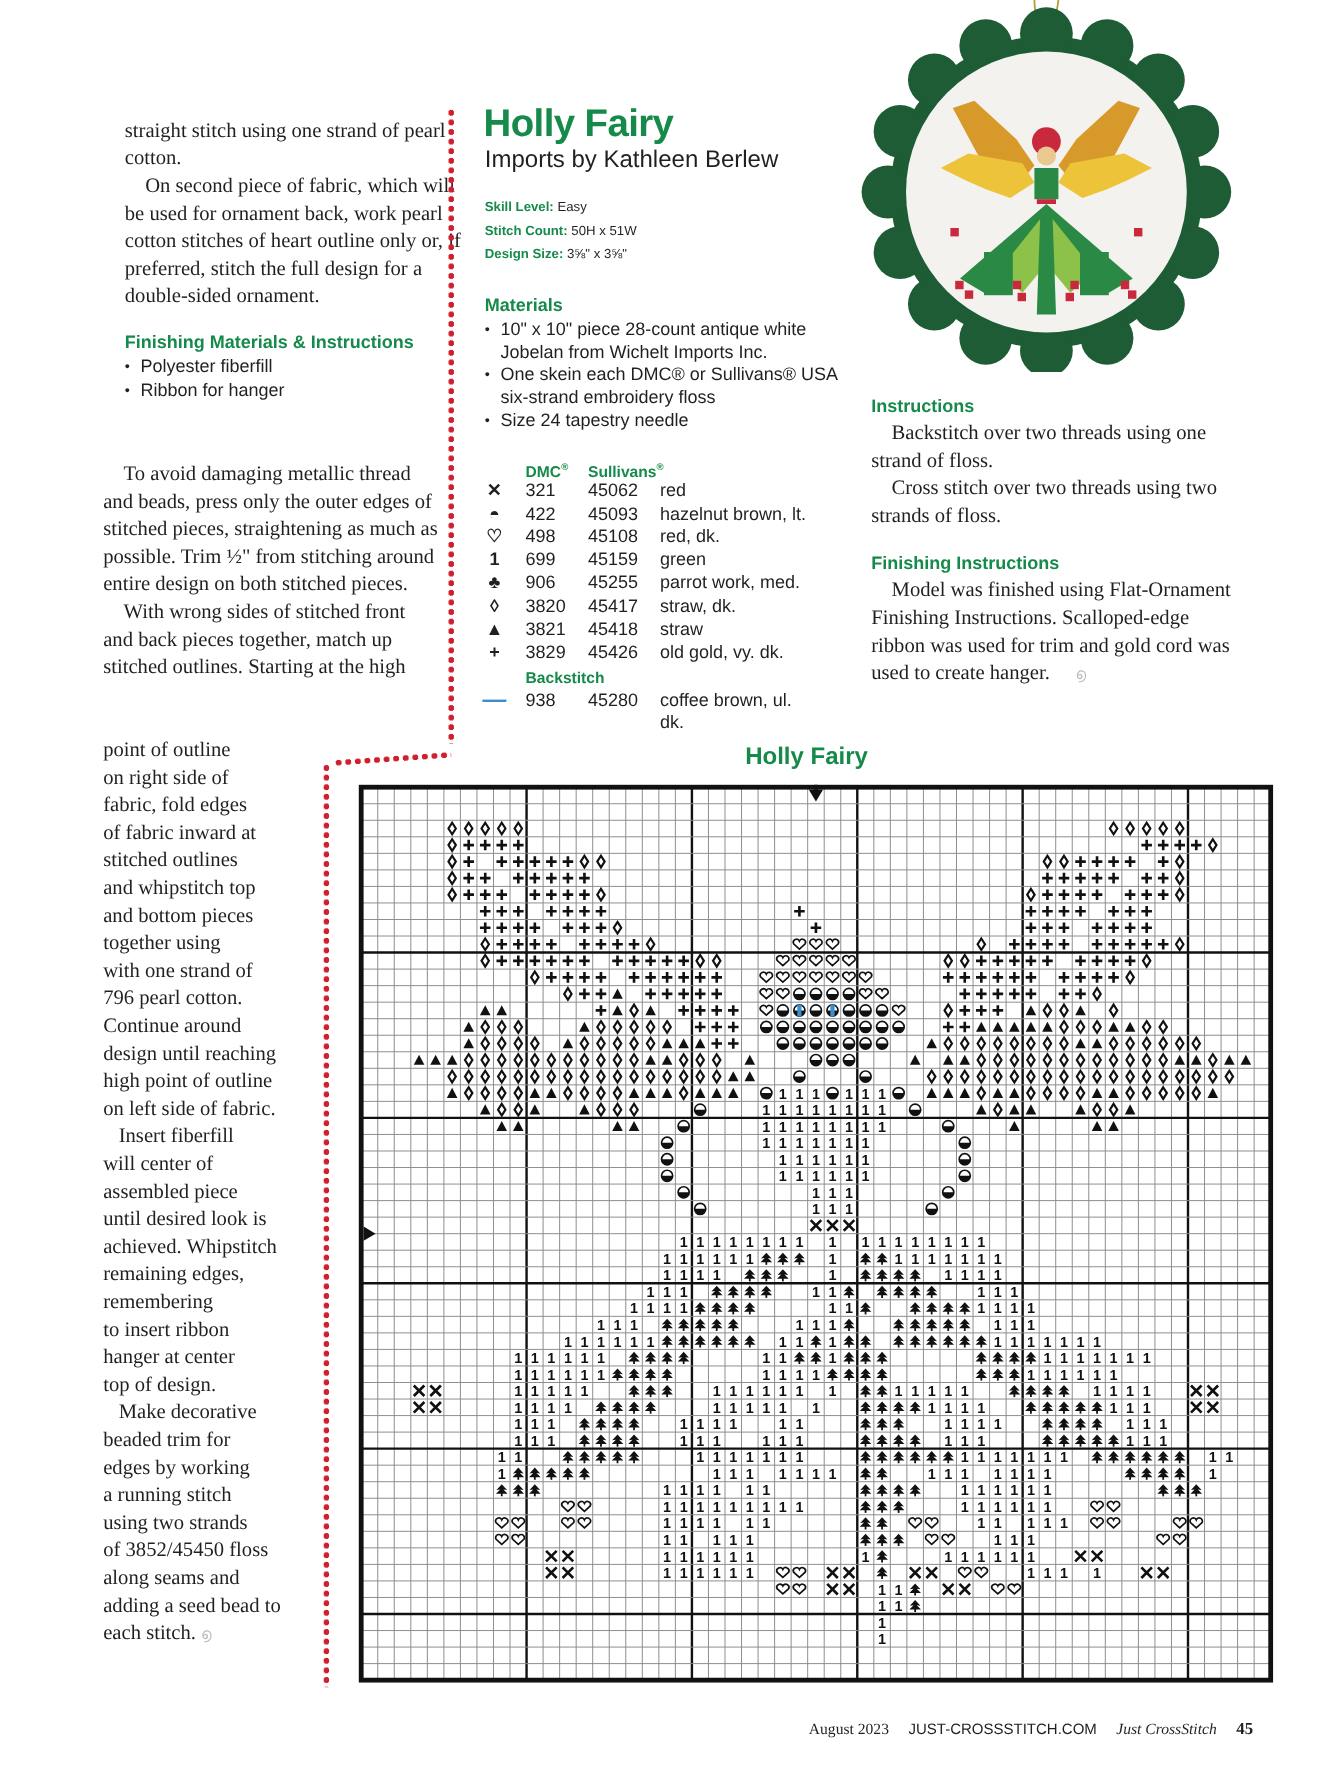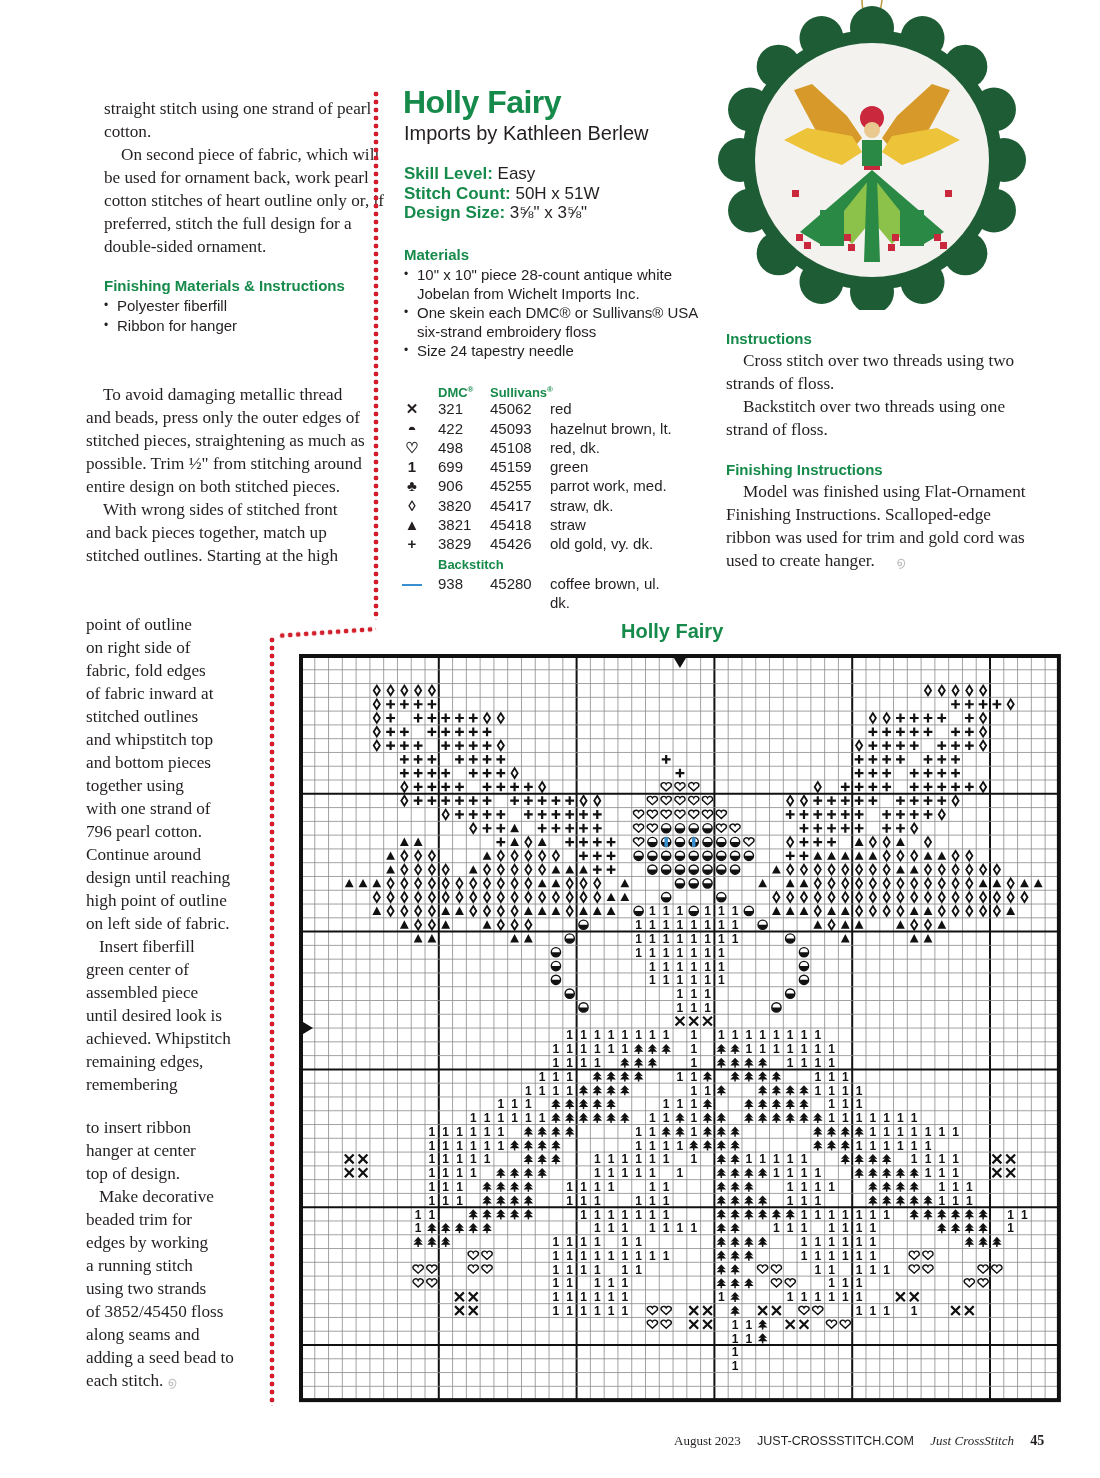--- a/index.html
+++ b/index.html
@@ -20,21 +20,21 @@
   #left-lower { position: absolute; left: 86px; top: 383px; width: 280px; }
   #left-narrow { position: absolute; left: 86px; top: 613px; width: 180px; }
 
   
   .dots-v { position: absolute; width: 6px; background-image: radial-gradient(circle, #d21f2c 2.4px, transparent 2.6px); background-size: 6px 8px; background-repeat: repeat-y; }
   .dots-h { position: absolute; height: 6px; background-image: radial-gradient(circle, #d21f2c 2.4px, transparent 2.6px); background-size: 8px 6px; background-repeat: repeat-x; }
 
   
   #title { position: absolute; left: 403px; top: 84px; font-family: "Liberation Sans", sans-serif; font-weight: bold; font-size: 32px; color: #168a4a; letter-spacing: -0.5px; }
   #designer { position: absolute; left: 404px; top: 122px; font-family: "Liberation Sans", sans-serif; font-size: 20px; color: #231f20; }
-  #specs { position: absolute; left: 404px; top: 164px; font-family: "Liberation Sans", sans-serif; font-size: 17px; line-height: 19.5px; }
+  #specs { position: absolute; left: 404px; top: 164px; font-family: "Liberation Sans", sans-serif; font-size: 11px; line-height: 19.5px; }
   #specs b { color: #168a4a; }
   #materials { position: absolute; left: 404px; top: 245px; width: 300px; }
   #materials .bullets li { line-height: 19px; }
 
   #key { position: absolute; left: 404px; top: 380px; font-family: "Liberation Sans", sans-serif; font-size: 15px; }
   .key-row { position: relative; height: 19.3px; line-height: 19.3px; }
   .key-row .sym { position: absolute; left: 0; width: 16px; text-align: center; font-weight: bold; }
   .key-row .dmc { position: absolute; left: 34px; }
   .key-row .sul { position: absolute; left: 86px; }
   .key-row .nm { position: absolute; left: 146px; white-space: nowrap; }
@@ -90,27 +90,27 @@
     <div style="white-space: pre; height: 23px;">and whipstitch top</div>
     <div style="white-space: pre; height: 23px;">and bottom pieces</div>
     <div style="white-space: pre; height: 23px;">together using</div>
     <div style="white-space: pre; height: 23px;">with one strand of</div>
     <div style="white-space: pre; height: 23px;">796 pearl cotton.</div>
     <div style="white-space: pre; height: 23px;">Continue around</div>
     <div style="white-space: pre; height: 23px;">design until reaching</div>
     <div style="white-space: pre; height: 23px;">high point of outline</div>
     <div style="white-space: pre; height: 23px;">on left side of fabric.</div>
     <div style="white-space: pre; height: 23px;">   Insert fiberfill</div>
-    <div style="white-space: pre; height: 23px;">green center of</div>
+    <div style="white-space: pre; height: 23px;">will center of</div>
     <div style="white-space: pre; height: 23px;">assembled piece</div>
     <div style="white-space: pre; height: 23px;">until desired look is</div>
     <div style="white-space: pre; height: 23px;">achieved. Whipstitch</div>
     <div style="white-space: pre; height: 23px;">remaining edges,</div>
     <div style="white-space: pre; height: 23px;">remembering</div>
-    <div style="white-space: pre; height: 23px; margin-top: 20px;">to insert ribbon</div>
+    <div style="white-space: pre; height: 23px;">to insert ribbon</div>
     <div style="white-space: pre; height: 23px;">hanger at center</div>
     <div style="white-space: pre; height: 23px;">top of design.</div>
     <div style="white-space: pre; height: 23px;">   Make decorative</div>
     <div style="white-space: pre; height: 23px;">beaded trim for</div>
     <div style="white-space: pre; height: 23px;">edges by working</div>
     <div style="white-space: pre; height: 23px;">a running stitch</div>
     <div style="white-space: pre; height: 23px;">using two strands</div>
     <div style="white-space: pre; height: 23px;">of 3852/45450 floss</div>
     <div style="white-space: pre; height: 23px;">along seams and</div>
     <div style="white-space: pre; height: 23px;">adding a seed bead to</div>
@@ -261,22 +261,22 @@
       <rect x="132" y="234" width="7" height="7"></rect>
         <rect x="136" y="244" width="7" height="7"></rect>
       <rect x="180" y="234" width="7" height="7"></rect>
         <rect x="176" y="244" width="7" height="7"></rect>
     </g>
   </svg>
 </div>
 
 <div id="instr">
   <div class="sub-head">Instructions</div>
+  <p class="serif indent">Backstitch over two threads using one strand of floss.</p>
   <p class="serif indent">Cross stitch over two threads using two strands of floss.</p>
-  <p class="serif indent">Backstitch over two threads using one strand of floss.</p>
   <div style="height:19px"></div>
   <div class="sub-head">Finishing Instructions</div>
   <p class="serif indent"><span>Model was finished using Flat-Ornament Finishing Instructions. Scalloped-edge ribbon was used for trim and gold cord was used to create hanger.</span> <span class="end-mark">൭</span></p>
 </div>
 
 <div id="chart-title">Holly Fairy</div>
 <div id="chart">
   <svg id="chart-svg" width="765.9" height="752.12">
       <rect x="4" y="4" width="757.9" height="744.12" fill="#ffffff"></rect>
       <line x1="17.78" y1="4" x2="17.78" y2="748.12" stroke="#8a8a8a" stroke-width="0.8"></line>

